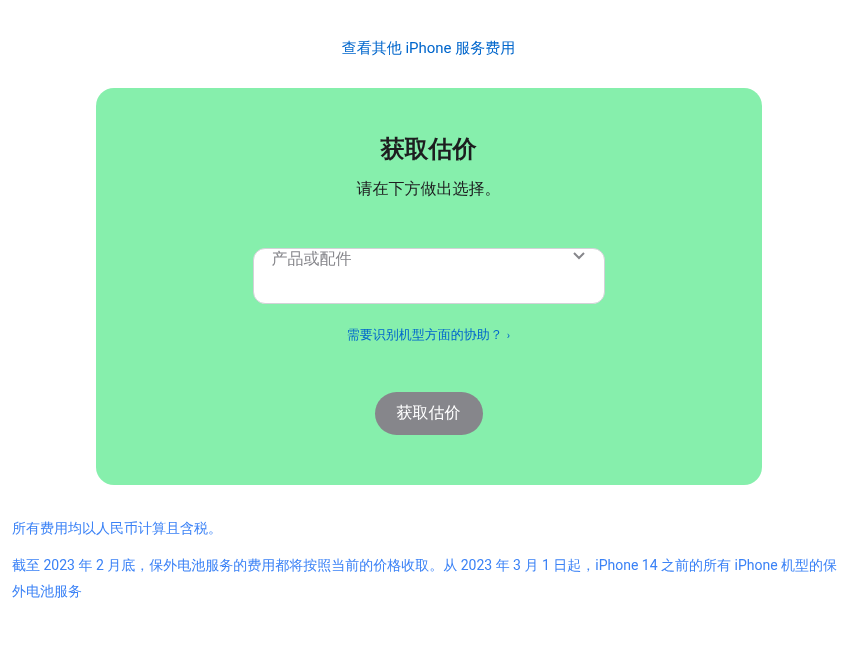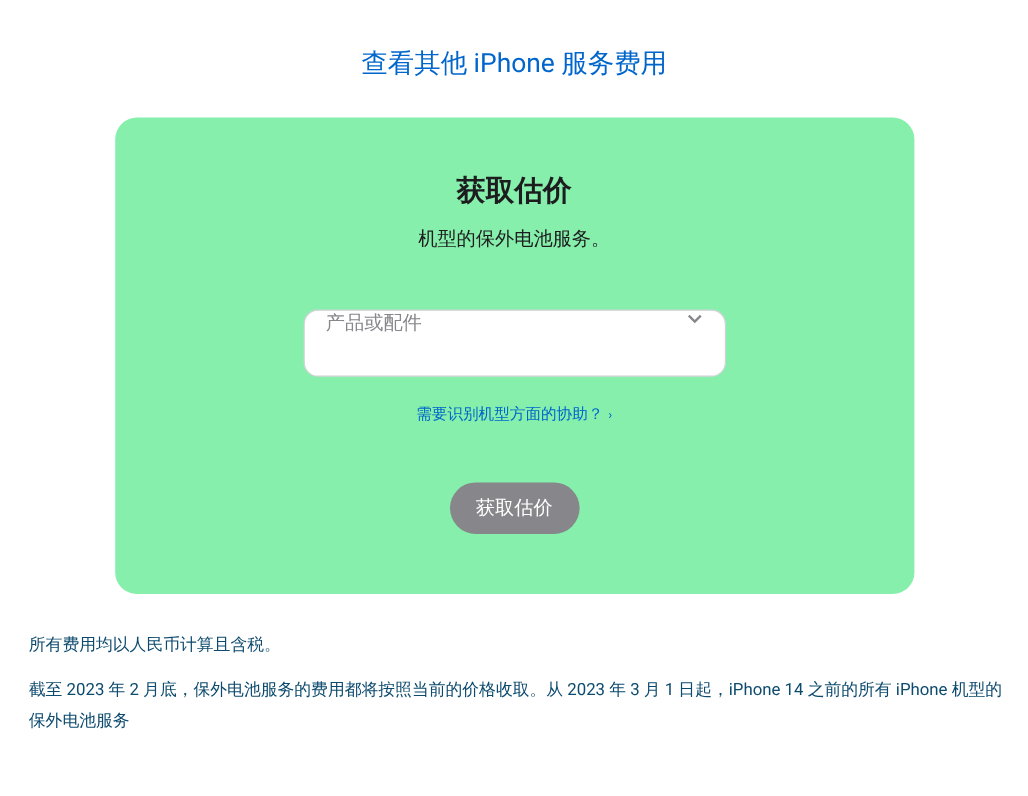--- a/index.html
+++ b/index.html
@@ -18,21 +18,21 @@
       width: 100%;
       padding: 0 10px;
     }
     .top-link {
       text-align: center;
       padding: 38px 0 30px 0;
     }
     .top-link a {
       color: #0066cc;
       text-decoration: none;
-      font-size: 22px;
+      font-size: 15px;
     }
     .card {
       background: #86efac;
       border-radius: 18px;
       width: 666px;
       margin: 0 auto;
       padding: 45px 40px 50px 40px;
       text-align: center;
     }
     .card-title {
@@ -101,37 +101,36 @@
       padding: 11px 22px;
       font-size: 16px;
       cursor: pointer;
     }
     .footer-text {
       margin: 30px 0 0 0;
       padding: 0 2px;
     }
     .footer-text p {
       font-size: 14px;
-      color: #0c4a6e;
+      color: #3b82f6;
       line-height: 1.9;
       margin-bottom: 10px;
-      margin-left: 12px;
     }
   </style>
 </head>
 <body>
 
 <div class="container">
   <div class="top-link">
     <a href="#">查看其他 iPhone 服务费用</a>
   </div>
 
   <div class="card">
     <h2 class="card-title">获取估价</h2>
-    <p class="card-subtitle">机型的保外电池服务。</p>
+    <p class="card-subtitle">请在下方做出选择。</p>
 
     <div class="select-wrapper">
       <div class="select-box">
         <span>产品或配件</span>
         <span class="chevron">
           <svg width="12" height="8" viewBox="0 0 12 8">
               <polyline points="1,1 6,6 11,1"></polyline>
             </svg>
         </span>
       </div>

